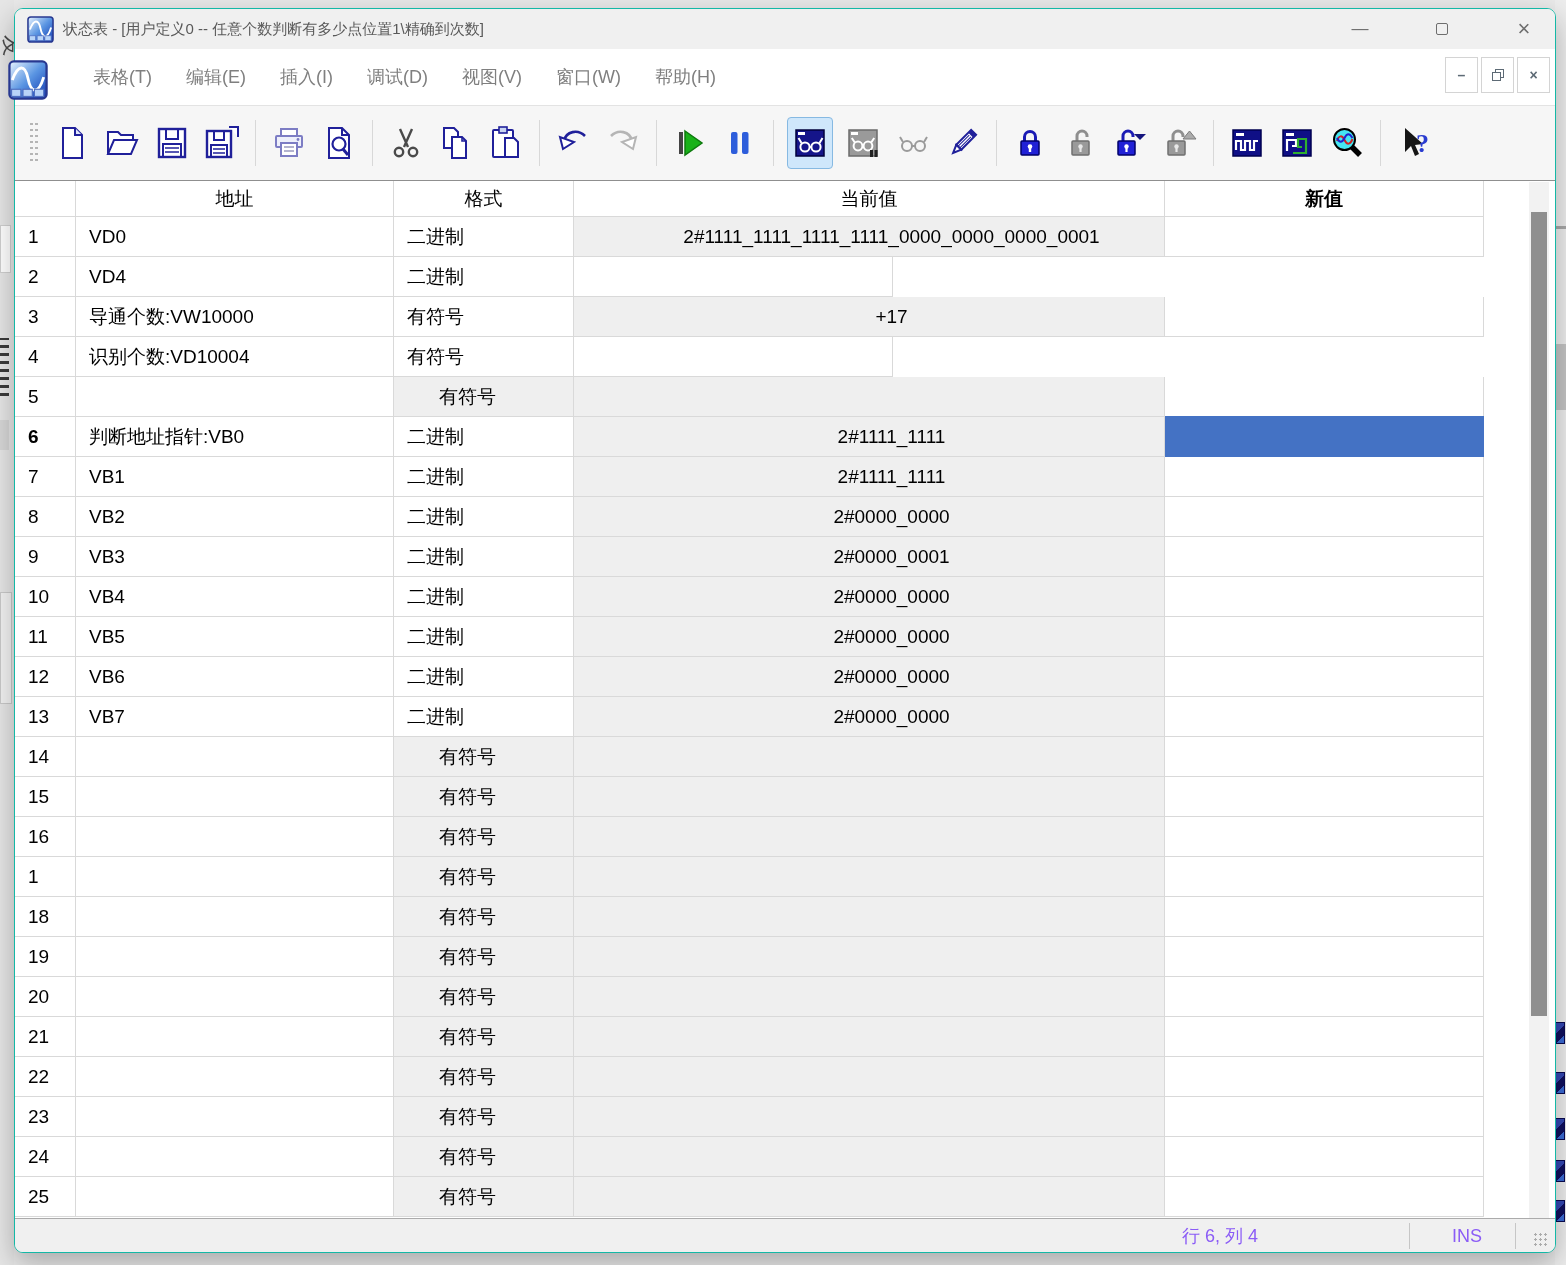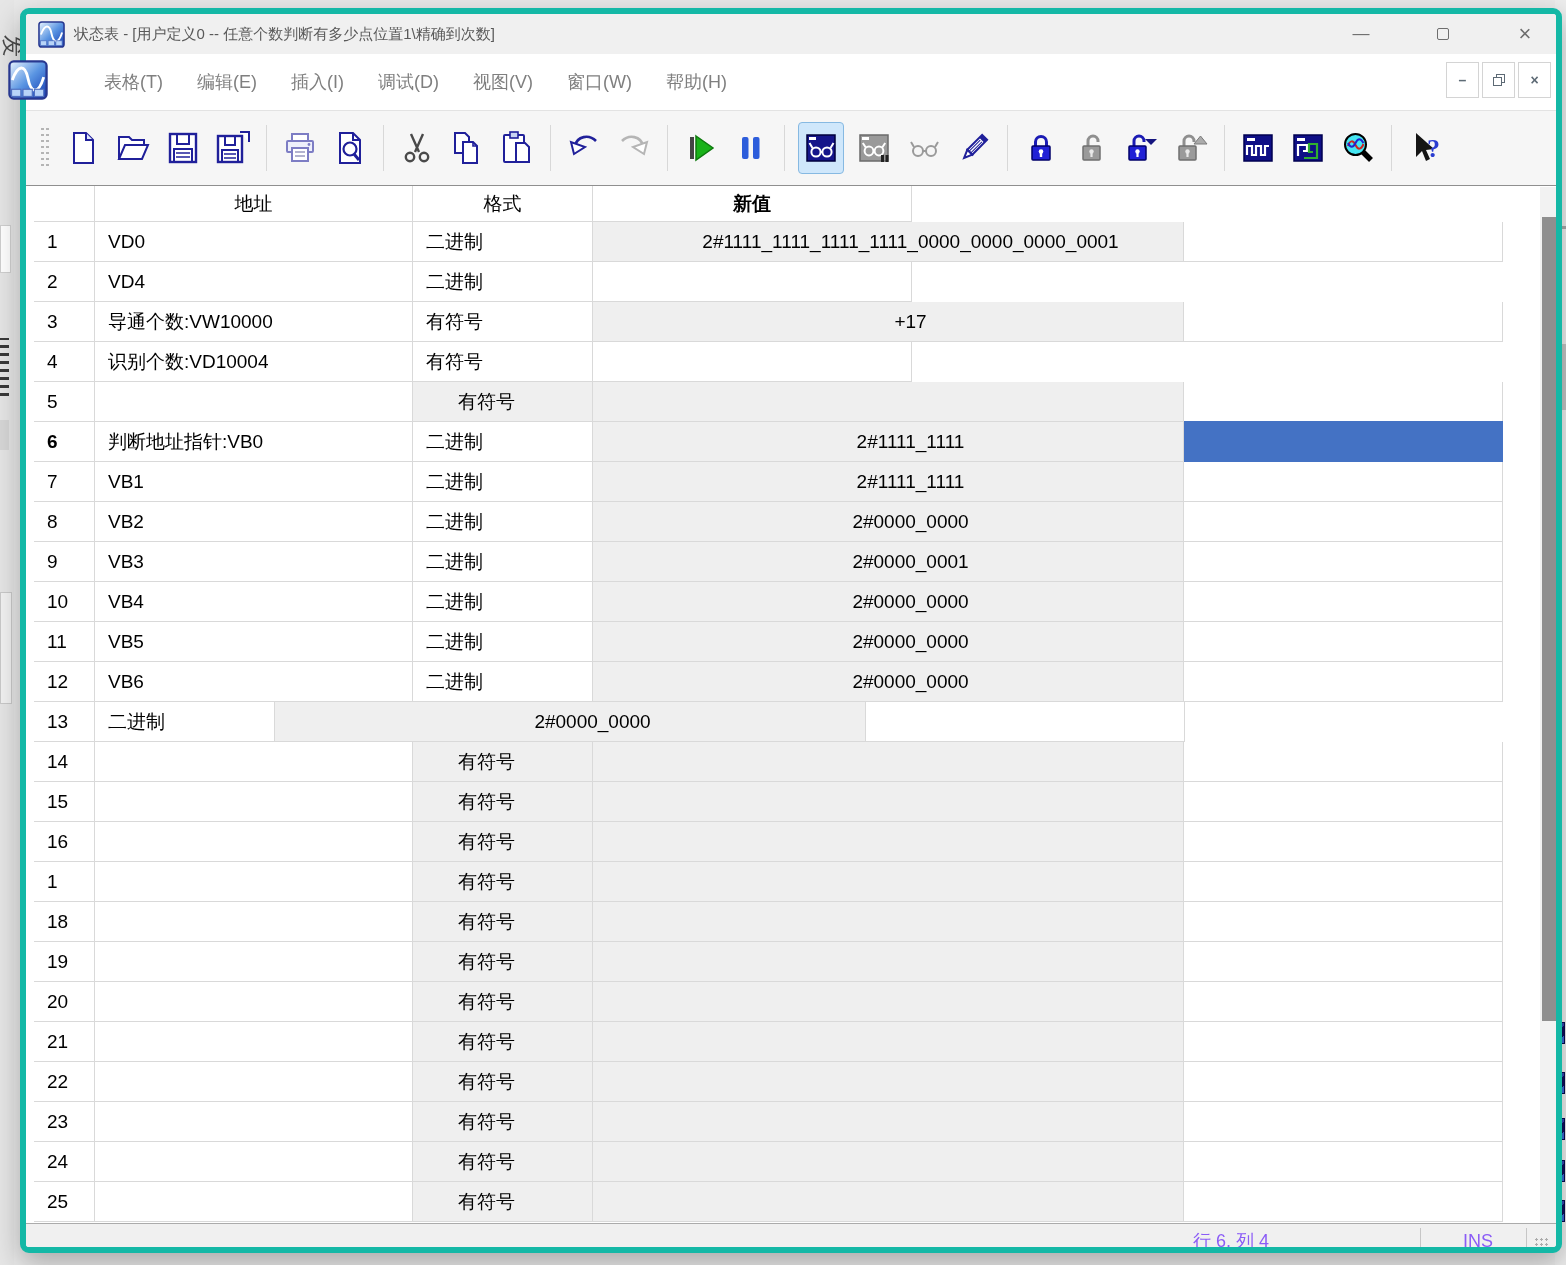--- a/index.html
+++ b/index.html
@@ -16,22 +16,22 @@
   .bg-left .wbox{position:absolute;left:0;top:225px;width:11px;height:48px;background:#fff;border:1px solid #cfcfcf;}
   .bg-left .stripes{position:absolute;left:0;top:338px;width:9px;height:58px;background:repeating-linear-gradient(0deg,#3a3a3a 0 3px,#e6e6e6 3px 8px);}
   .bg-left .gbox{position:absolute;left:0;top:420px;width:9px;height:30px;background:#d7d7d7;}
   .bg-left .lbox{position:absolute;left:0;top:592px;width:12px;height:112px;background:#f2f2f2;border:1px solid #c9c9c9;}
   .bg-right{position:absolute;right:0;top:0;width:11px;height:1265px;background:#ededed;}
   .bg-right .seg1{position:absolute;left:0;top:226px;width:11px;height:3px;background:#a8a8a8;}
   .bg-right .thumb{position:absolute;left:0;top:344px;width:11px;height:66px;background:#c4c4c4;}
   .bg-right .chip{position:absolute;left:0;width:10px;height:22px;background:linear-gradient(135deg,#3347b2 0 40%,#10105e 40% 70%,#3a6ad4 70%);box-shadow:inset 0 0 0 1px #0a0a50;}
 
   
-  .win{position:absolute;left:20px;top:8px;width:1542px;height:1245px;background:#fff;
-       border:6px solid #14b8a6;border-radius:9px;box-shadow:0 10px 28px rgba(0,0,0,.28);overflow:hidden;}
+  .win{position:absolute;left:14px;top:8px;width:1542px;height:1245px;background:#fff;
+       border:1px solid #14b8a6;border-radius:9px;box-shadow:0 10px 28px rgba(0,0,0,.28);overflow:hidden;}
 
   
   .titlebar{position:absolute;left:0;top:0;width:100%;height:40px;background:var(--chrome);display:flex;align-items:center;}
   .titlebar .appico{margin-left:12px;width:27px;height:27px;flex:0 0 auto;}
   .titlebar .ttext{margin-left:9px;font-size:15px;color:#595959;white-space:nowrap;}
   .wctrls{position:absolute;right:18px;top:0;height:40px;display:flex;align-items:center;gap:56px;color:#6e6e6e;}
   .wctrl{width:26px;height:26px;display:flex;align-items:center;justify-content:center;font-size:17px;cursor:default;}
   .maxbox{width:12px;height:12px;border:1.6px solid #6e6e6e;border-radius:2px;}
 
   
@@ -45,21 +45,21 @@
 
   
   .toolbar{position:absolute;left:0;top:96px;width:100%;height:75px;background:#f6f6f6;border-top:1px solid #e3e3e3;display:flex;align-items:center;padding-left:14px;gap:10px;}
   .grip{width:9px;height:44px;background-image:radial-gradient(#b5b5b5 1.2px,transparent 1.2px);background-size:5px 6px;margin-right:4px;}
   .tbtn{width:40px;height:52px;display:flex;align-items:center;justify-content:center;flex:0 0 auto;}
   .tbtn.active{background:#cfe7fb;border:1px solid #86b9e2;border-radius:4px;width:46px;}
   .tsep{width:1px;height:46px;background:#d8d8d8;flex:0 0 auto;margin:0 3px;}
 
   
   .table-area{position:absolute;left:0;top:171px;width:1540px;height:1038px;background:#fff;border-top:1px solid #8f8f8f;}
-  .hrow,.trow{display:flex;margin-left:8px;}
+  .hrow,.trow{display:flex;}
   .hrow{height:36px;}
   .trow{height:40px;}
   .cell{border-right:1px solid var(--grid);border-bottom:1px solid var(--grid);font-size:19px;color:#000;display:flex;align-items:center;overflow:hidden;white-space:nowrap;flex:0 0 auto;}
   .c0{width:61px;padding-left:13px;}
   .c1{width:318px;padding-left:13px;}
   .c2{width:180px;padding-left:13px;}
   .c3{width:591px;justify-content:center;padding-left:0;}
   .c4{width:319px;}
   .hrow .cell{justify-content:center;padding-left:0;background:#fff;}
   .hrow .c4{font-weight:bold;}
@@ -377,20 +377,21 @@
           <text x="19" y="26" font-size="26" font-weight="bold" fill="#2a3cd0" font-family="'Liberation Serif',serif">?</text>
         </svg>
       </div>
   </div>
 
   <div class="table-area">
     <div class="hrow">
       <div class="cell c0"></div>
       <div class="cell c1">地址</div>
       <div class="cell c2">格式</div>
+      <div class="cell c3">当前值</div>
       <div class="cell c4" style="justify-content:center">新值</div>
     </div>
     <div id="tbody">
         <div class="trow">
           <div class="cell c0">1</div>
           <div class="cell c1">VD0</div>
           <div class="cell c2">二进制</div>
           <div class="cell c3 gray">2#1111_1111_1111_1111_0000_0000_0000_0001</div>
           <div class="cell c4"></div>
         </div>
@@ -464,20 +465,21 @@
         </div>
         <div class="trow">
           <div class="cell c0">12</div>
           <div class="cell c1">VB6</div>
           <div class="cell c2">二进制</div>
           <div class="cell c3 gray">2#0000_0000</div>
           <div class="cell c4"></div>
         </div>
         <div class="trow">
           <div class="cell c0">13</div>
+          <div class="cell c1">VB7</div>
           <div class="cell c2">二进制</div>
           <div class="cell c3 gray">2#0000_0000</div>
           <div class="cell c4"></div>
         </div>
         <div class="trow">
           <div class="cell c0">14</div>
           <div class="cell c1"></div>
           <div class="cell c2 gray">有符号</div>
           <div class="cell c3 gray"></div>
           <div class="cell c4"></div>

